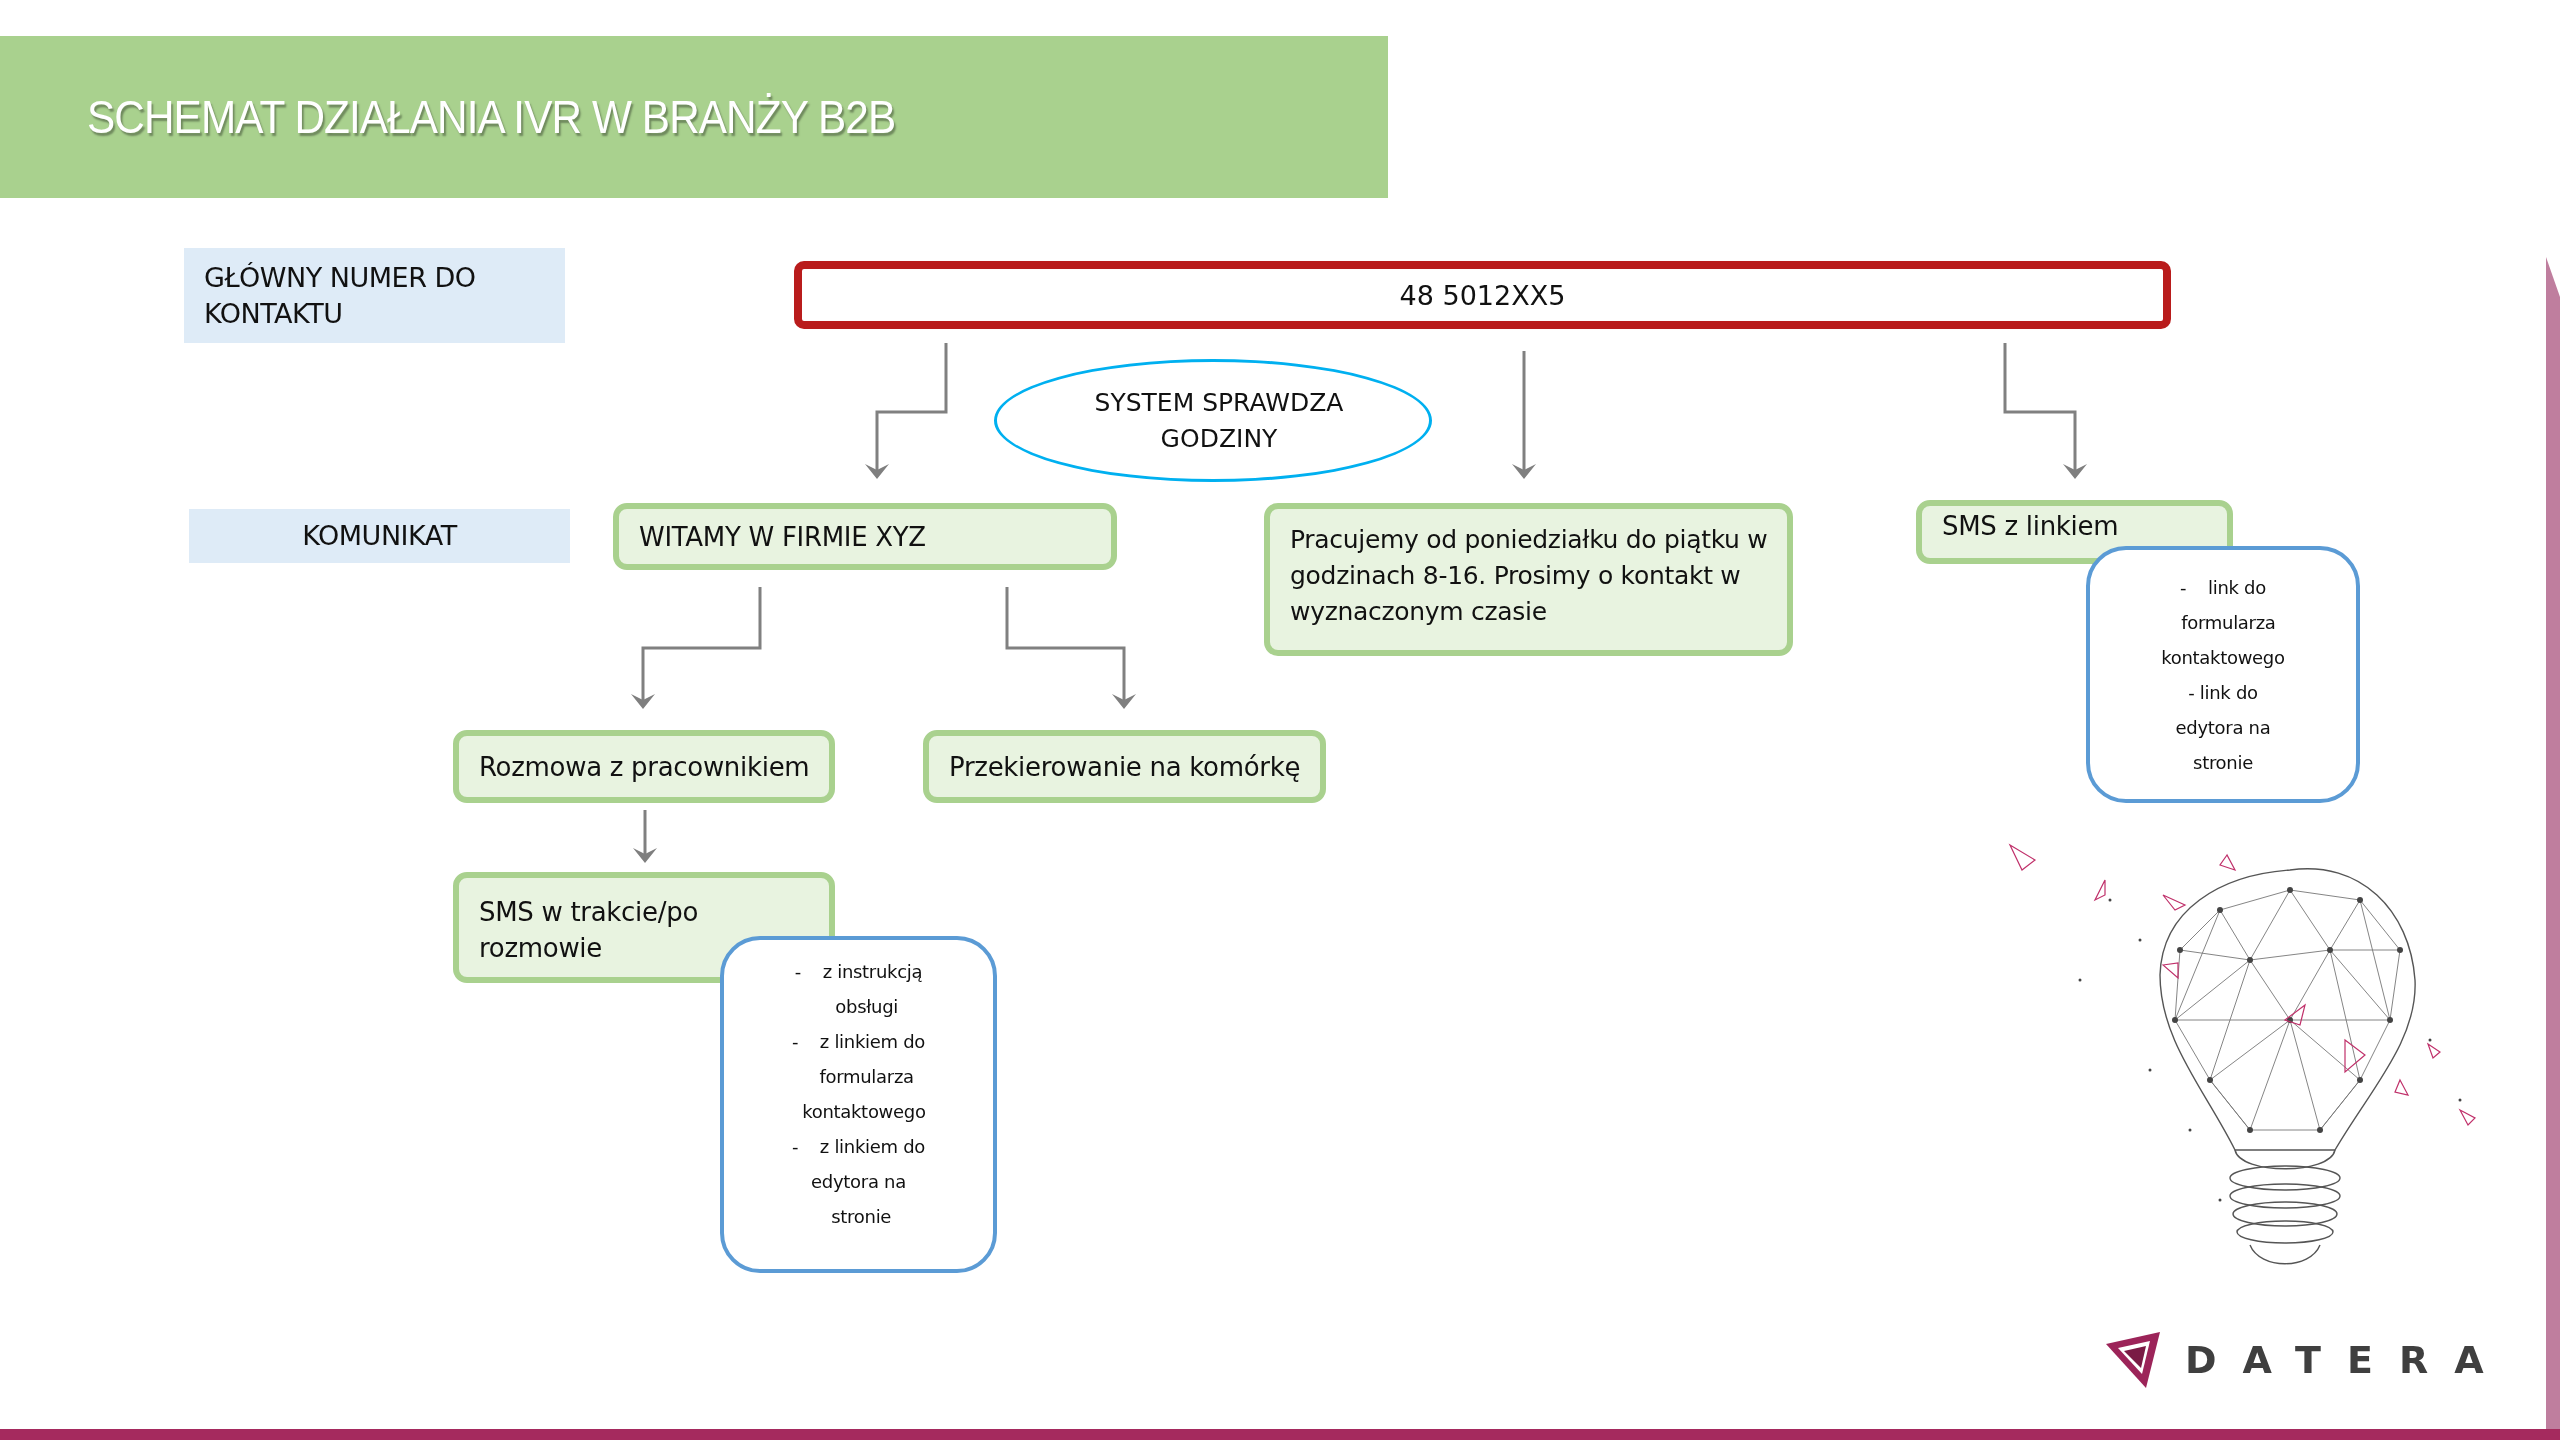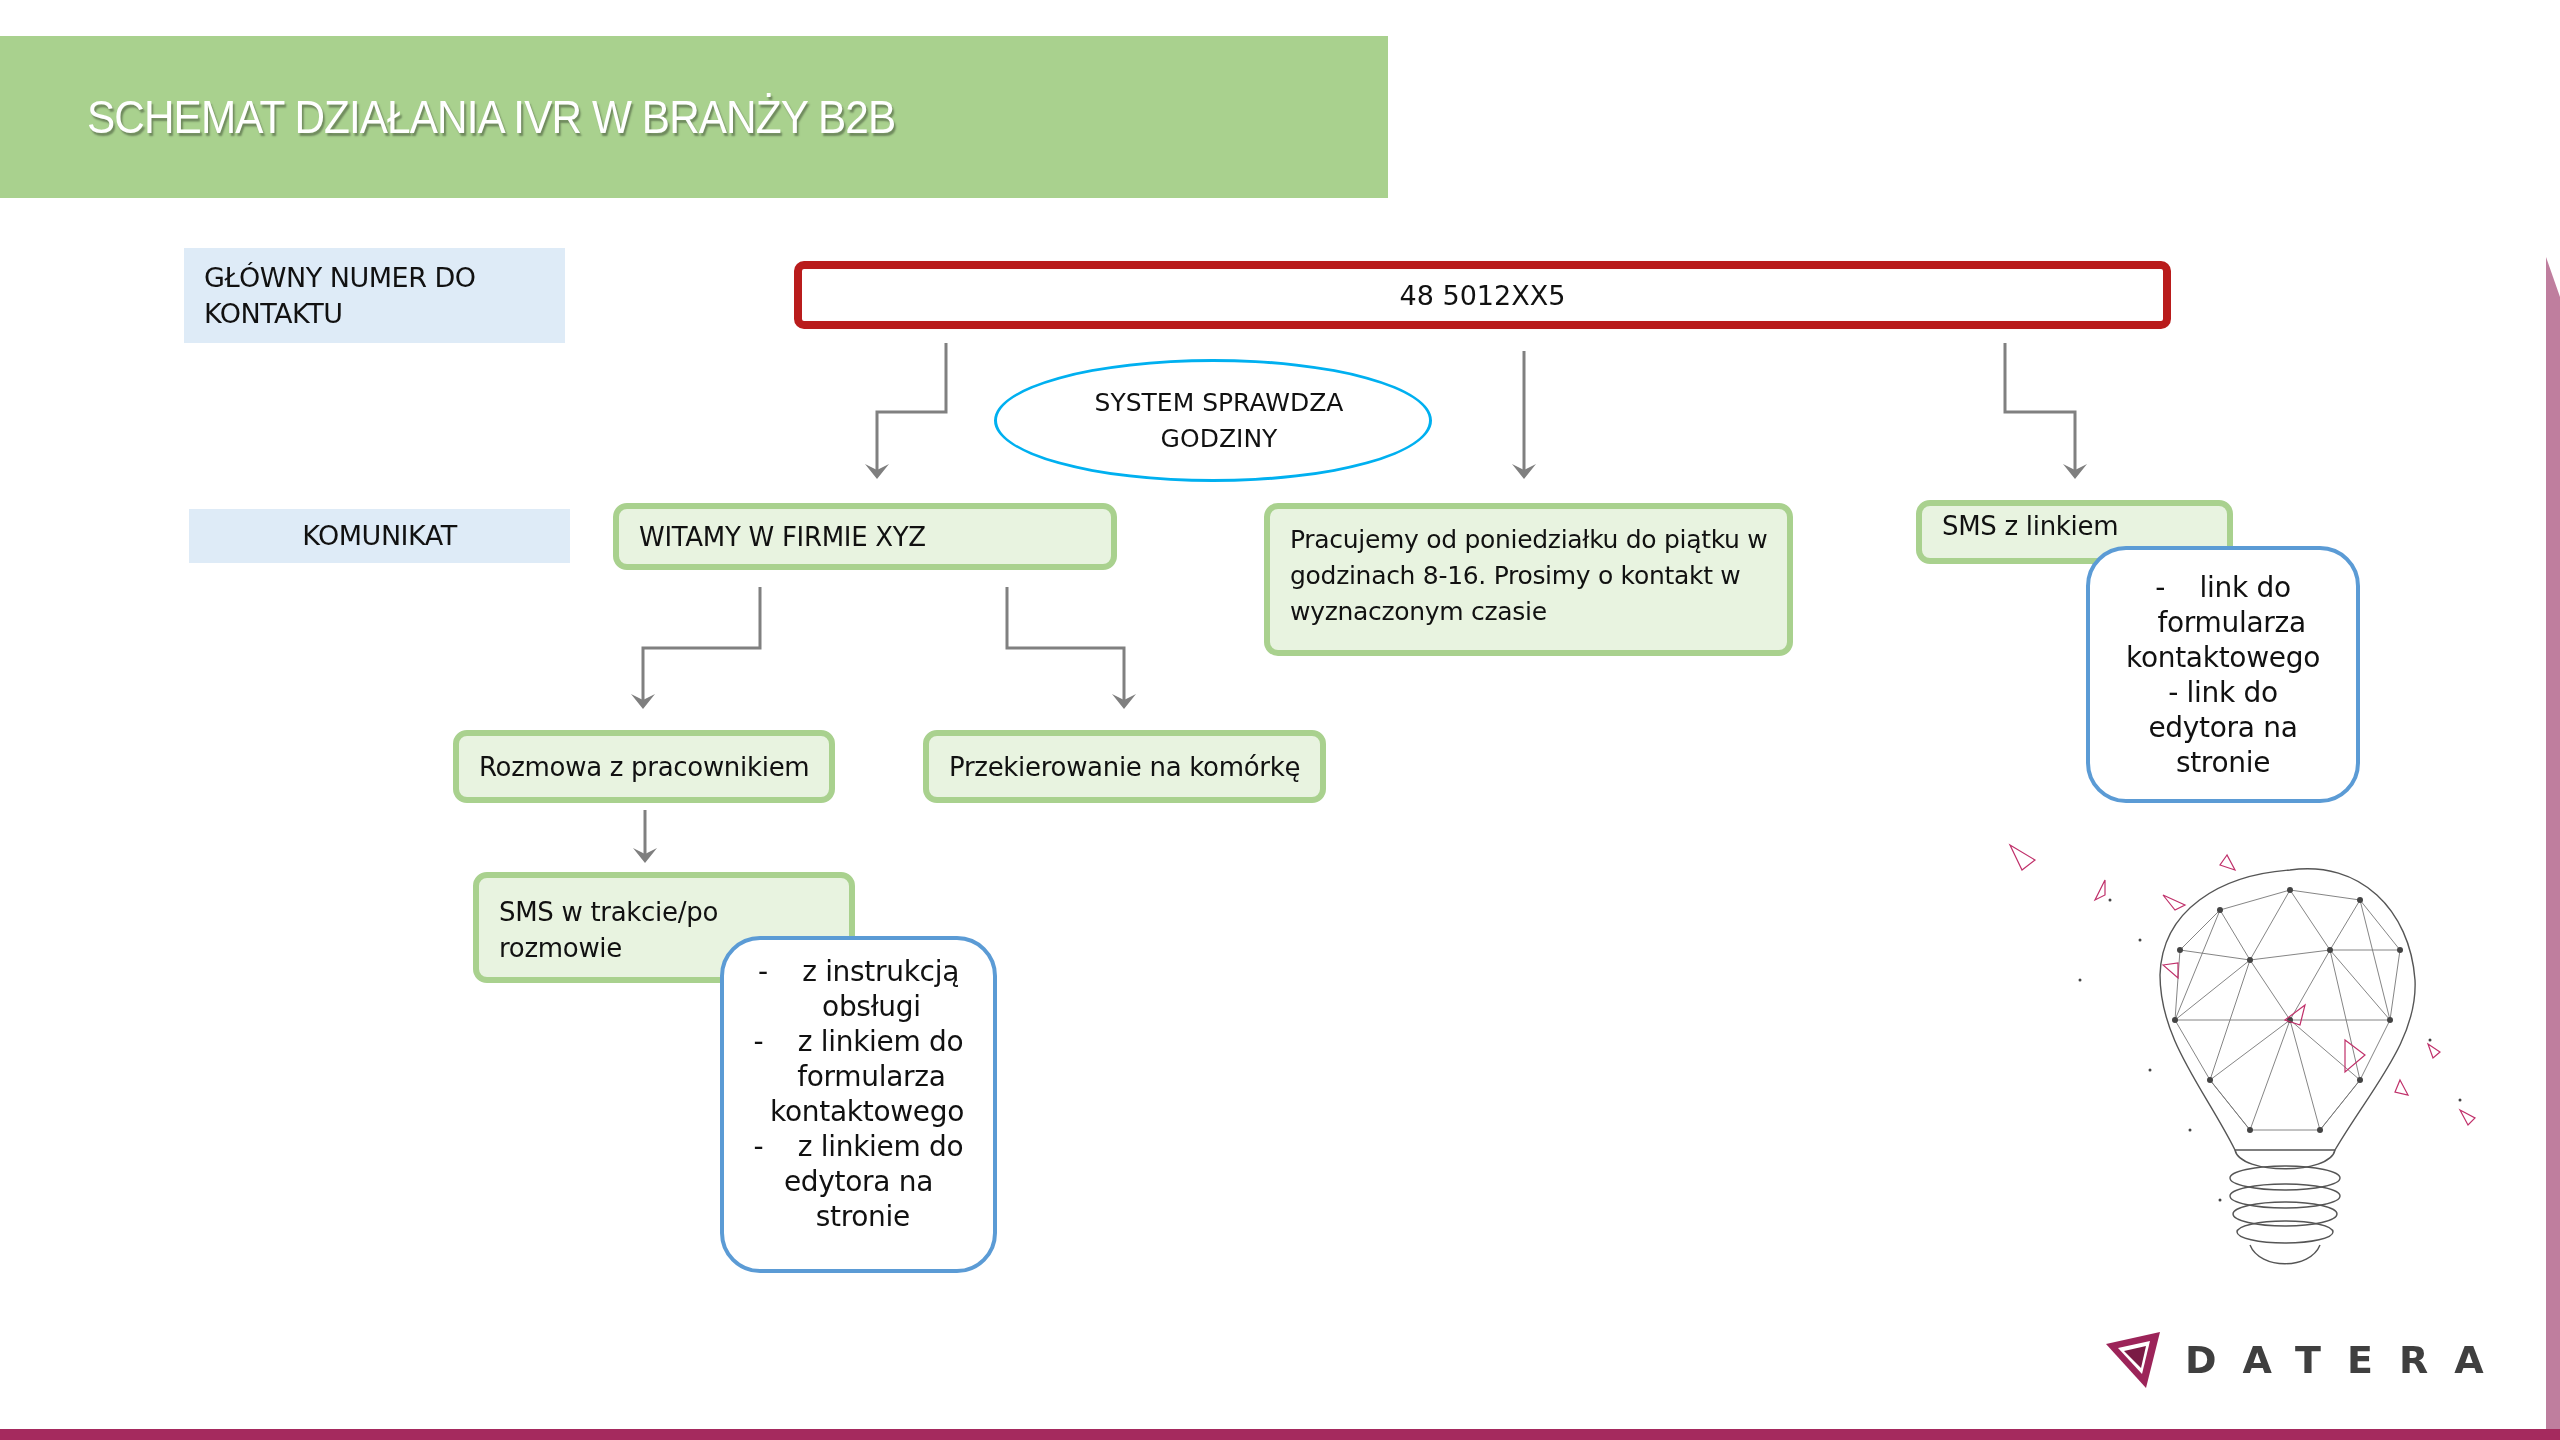--- a/index.html
+++ b/index.html
@@ -5,21 +5,21 @@
   html, body { margin:0; padding:0; }
   body { width:2560px; height:1440px; position:relative; overflow:hidden; background:#ffffff; font-family:"Liberation Sans", sans-serif; }
   .abs { position:absolute; box-sizing:border-box; }
   .banner { left:0; top:36px; width:1388px; height:162px; background:#A9D18E; }
   .banner-title { position:absolute; left:87px; top:54px; color:#ffffff; font-family:"Liberation Sans", sans-serif; font-size:46px; letter-spacing:-1px; transform:scaleX(0.92); transform-origin:left center; white-space:nowrap; text-shadow:2px 3px 2px rgba(0,0,0,0.35); }
   .label-box { background:#DEEBF7; color:#111; font-size:27px; display:flex; align-items:center; justify-content:center; text-align:left; line-height:36px; font-family:"DejaVu Sans", sans-serif; letter-spacing:-0.5px; }
   .phone-box { left:766px; top:261px; width:1377px; height:68px; border:8px solid #b91c1c; border-radius:10px; background:#fff; display:flex; align-items:center; justify-content:center; font-size:27px; color:#111; font-family:"DejaVu Sans", sans-serif;margin-left:28px; }
   .ellipse { left:994px; top:359px; width:438px; height:123px; border:3px solid #00B0F0; border-radius:50%; background:#fff; display:flex; align-items:center; justify-content:center; text-align:center; font-size:25px; line-height:36px; color:#111; font-family:"DejaVu Sans", sans-serif; }
   .gbox { background:#E8F3E0; border:6px solid #A9D18E; border-radius:14px; color:#111; font-size:26px; line-height:36px; font-family:"DejaVu Sans", sans-serif; padding-left:20px; display:flex; align-items:center; letter-spacing:-0.3px; }
   .gbox.top { align-items:flex-start; padding-top:12px; }
-  .bbox { background:#ffffff; border:4px solid #5B9BD5; border-radius:40px; color:#111; font-size:28px; line-height:35px; font-family:"DejaVu Sans", sans-serif; text-align:center; padding-top:14px; letter-spacing:-0.3px; }
+  .bbox { background:#ffffff; border:4px solid #5B9BD5; border-radius:40px; color:#111; font-size:18px; line-height:35px; font-family:"DejaVu Sans", sans-serif; text-align:center; padding-top:14px; letter-spacing:-0.3px; }
   .bbox div { white-space:pre; }
   .right-bar { left:2546px; top:257px; width:14px; height:1172px; background:#BF7E9E; clip-path:polygon(0 0, 100% 40px, 100% 100%, 0 100%); }
   .bottom-bar { left:0; top:1429px; width:2560px; height:11px; background:#A52A5E; }
   svg.conn { position:absolute; left:0; top:0; width:2560px; height:1440px; pointer-events:none; }
   .logo-text { left:2185px; top:1338px; font-family:"DejaVu Sans", sans-serif; font-size:38px; letter-spacing:26px; color:#3F3F3F; font-weight:bold; }
 </style>
 </head>
 <body>
 
 <div class="abs banner">
@@ -74,21 +74,21 @@
 </div>
 
 <div class="abs gbox" style="left:453px;top:730px;width:382px;height:73px;">
   <span>Rozmowa z pracownikiem</span>
 </div>
 
 <div class="abs gbox" style="left:923px;top:730px;width:403px;height:73px;">
   <span>Przekierowanie na komórkę</span>
 </div>
 
-<div class="abs gbox top" style="left:453px;top:872px;width:382px;height:111px;padding-top:16px;padding-right:120px;margin-left:20px;">
+<div class="abs gbox top" style="left:453px;top:872px;width:382px;height:111px;padding-top:16px;padding-right:120px;">
   <span>SMS w trakcie/po rozmowie</span>
 </div>
 
 <div class="abs bbox" style="left:720px;top:936px;width:277px;height:337px;">
   <div>-    z instrukcją</div>
   <div>   obsługi</div>
   <div>-    z linkiem do</div>
   <div>   formularza</div>
   <div>  kontaktowego</div>
   <div>-    z linkiem do</div>

